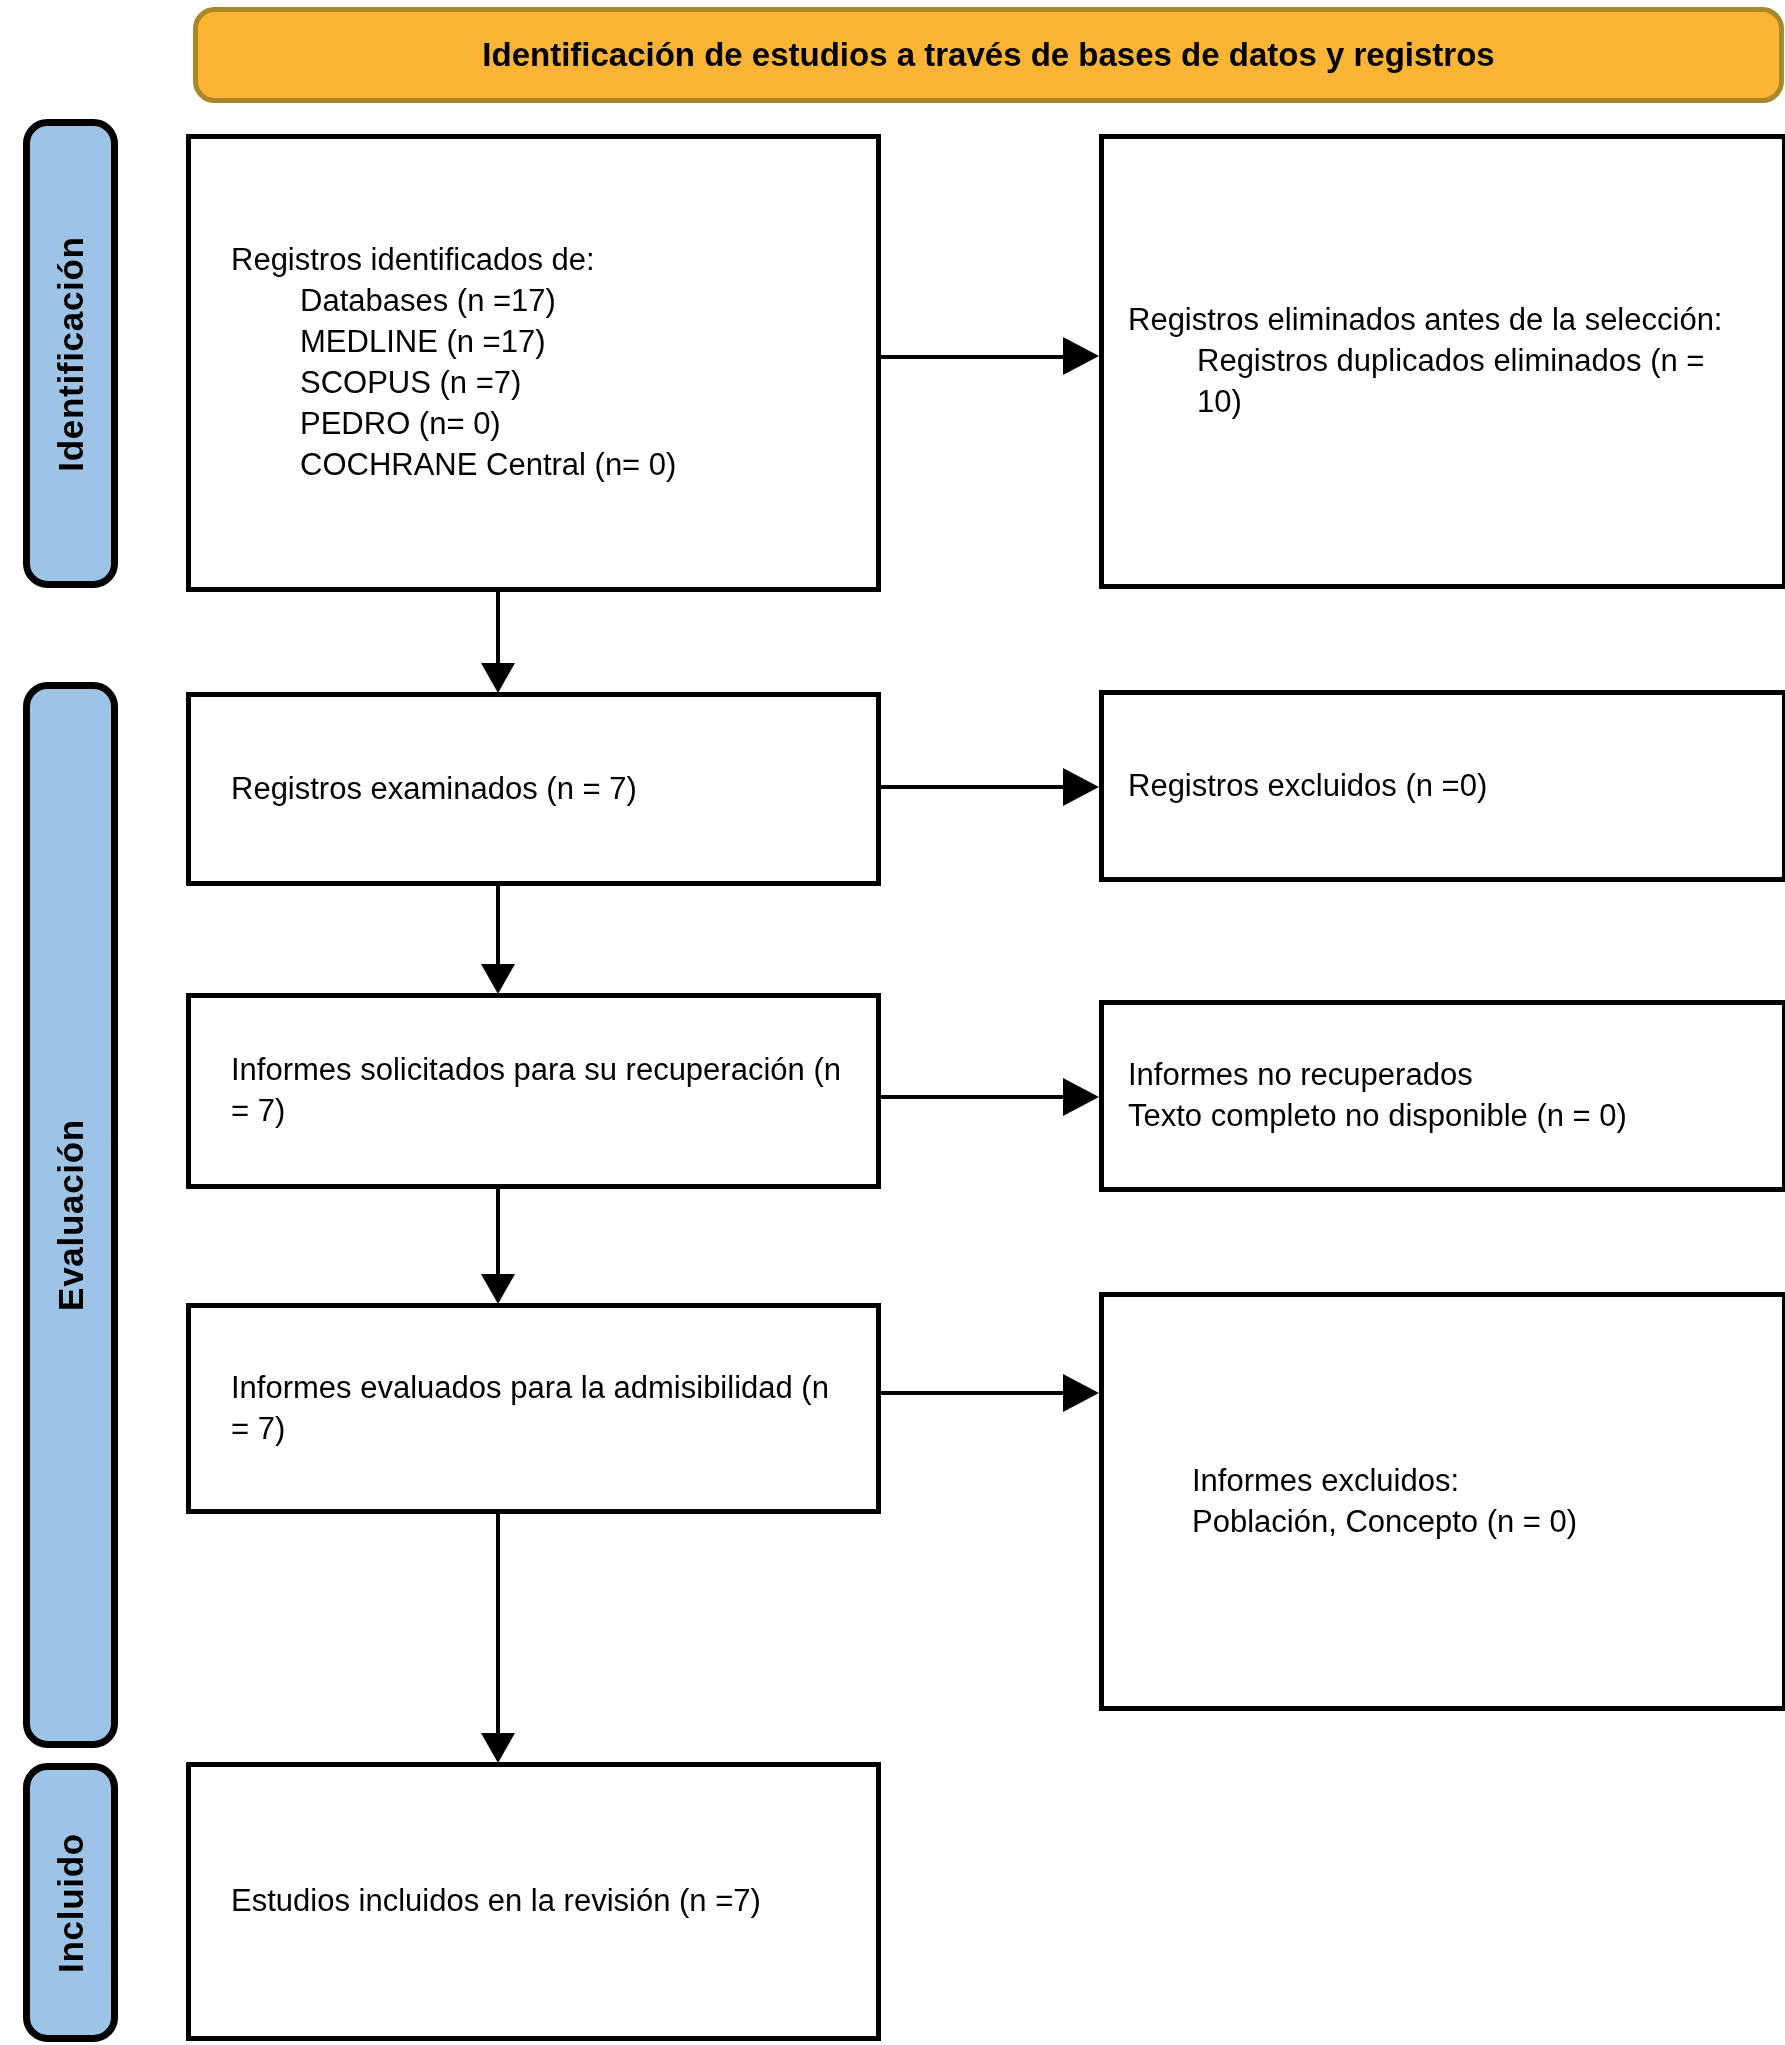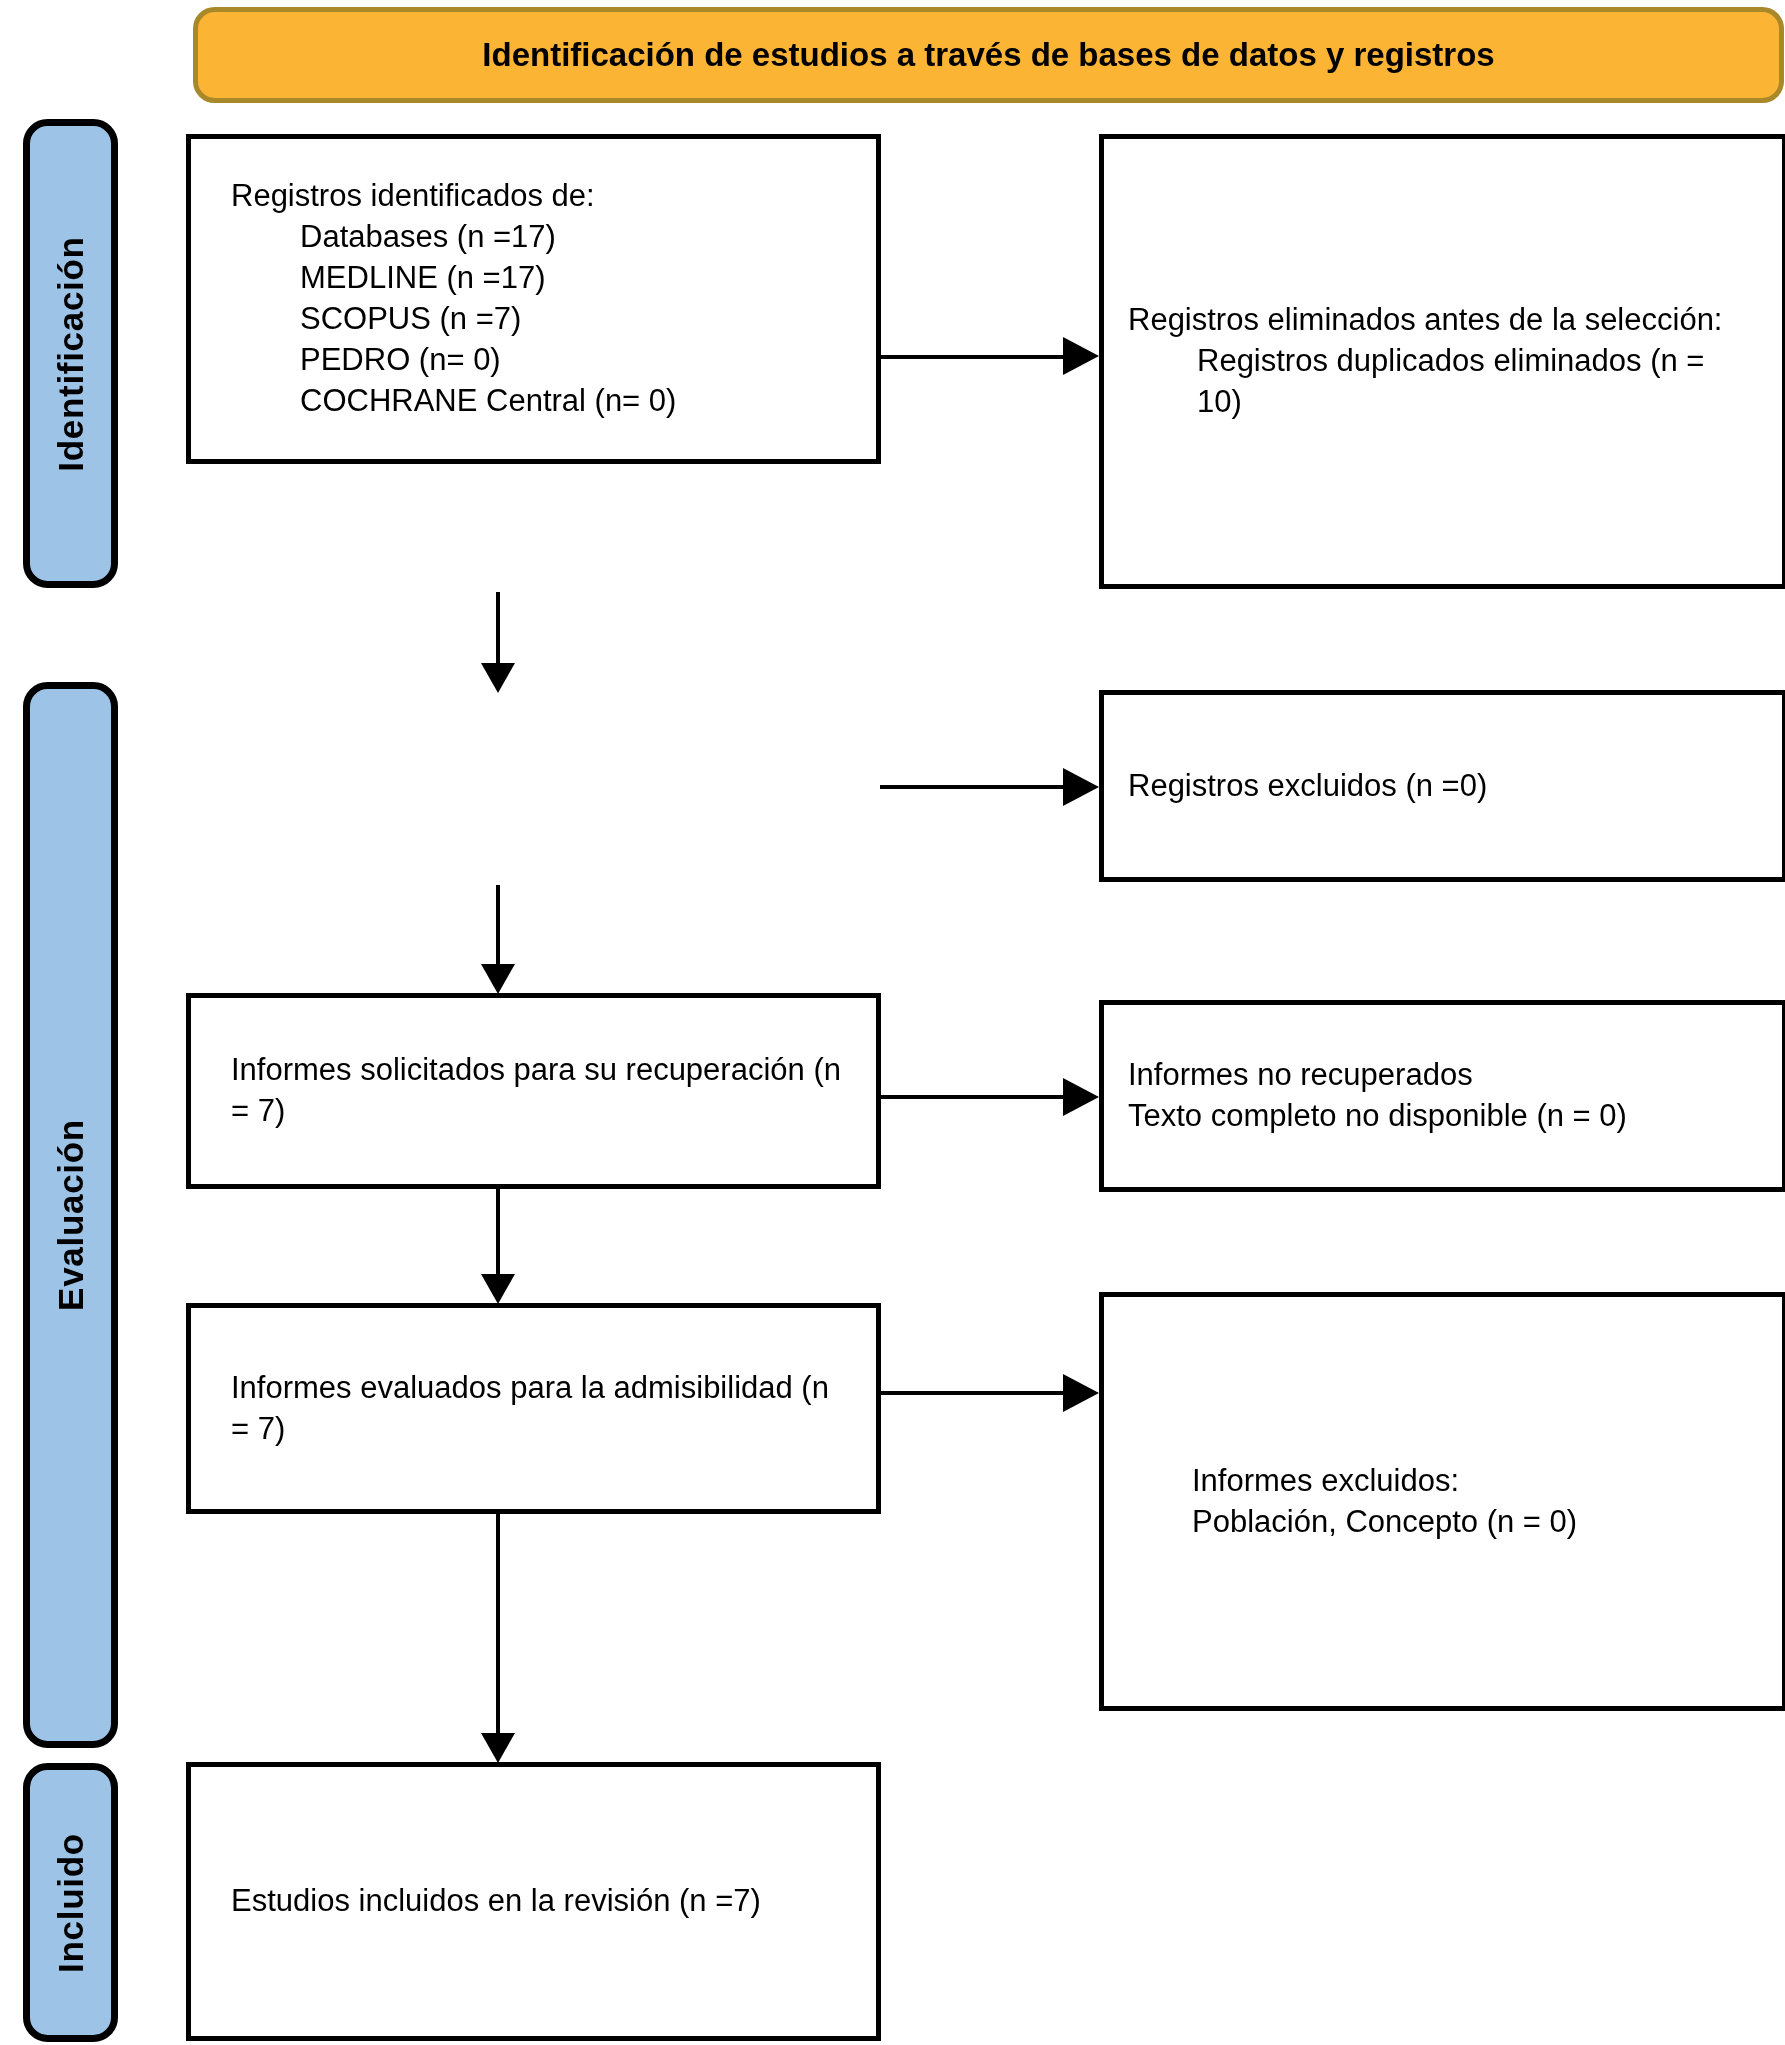--- a/index.html
+++ b/index.html
@@ -52,21 +52,21 @@
   .box{
     position:absolute;
     background:#ffffff;
     border:5.8px solid var(--box-border);
     display:flex; flex-direction:column; justify-content:center;
     font-size:31px; line-height:1.32;
     padding:14.4px 29px 14.4px 40px;
   }
   .col-left{ left:170px; width:695px; }
   .col-right{ left:1083px; width:688px;padding-left:24px; }
-  .box-identified{ top:134px; height:330px;justify-content:center; }
+  .box-identified{ top:134px; height:458px;justify-content:center; }
   .box-removed{ top:134px; height:455px; }
   .box-screened{ top:692px; height:194px; }
   .box-records-excluded{ top:690px; height:192px; }
   .box-sought{ top:993px; height:196px; }
   .box-not-retrieved{ top:1000px; height:192px; }
   .box-assessed{ top:1303px; height:211px; }
   .box-reports-excluded{ top:1292px; height:419px; padding-left:88px; }
   .box-included{ top:1762px; height:279px; }
   .item{ margin-left:69px; }
 
@@ -115,20 +115,23 @@
     <div class="item">SCOPUS (n =7)</div>
     <div class="item">PEDRO (n= 0)</div>
     <div class="item">COCHRANE Central (n= 0)</div>
   </div>
 
   <div class="box col-right box-removed">
     <div>Registros eliminados antes de la selección:</div>
     <div class="item">Registros duplicados eliminados (n = 10)</div>
   </div>
 
+  <div class="box col-left box-screened">
+    <div>Registros examinados (n = 7)</div>
+  </div>
 
   <div class="box col-right box-records-excluded">
     <div>Registros excluidos (n =0)</div>
   </div>
 
   <div class="box col-left box-sought">
     <div>Informes solicitados para su recuperación (n = 7)</div>
   </div>
 
   <div class="box col-right box-not-retrieved">

